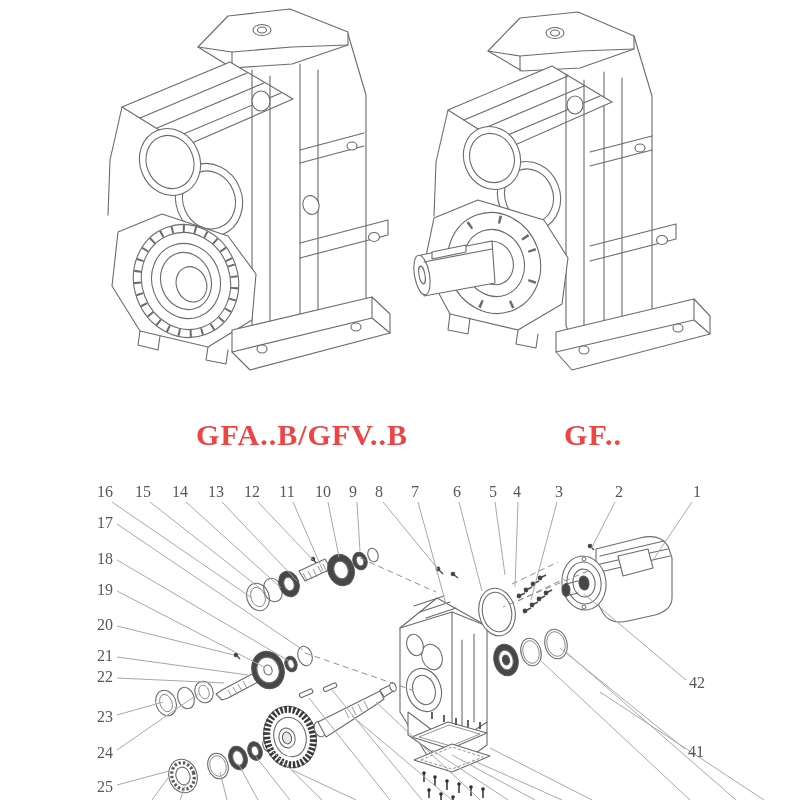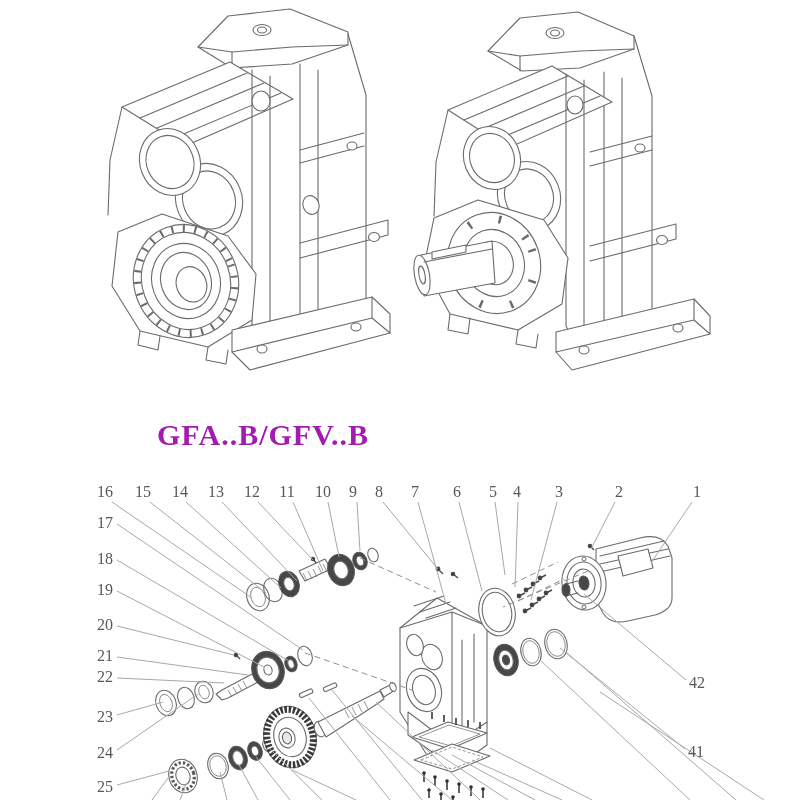--- a/index.html
+++ b/index.html
@@ -1,20 +1,20 @@
 <!DOCTYPE html>
 <html><head>
 <meta charset="utf-8">
 <style>
   html,body{margin:0;padding:0;background:#fff;}
   #stage{position:relative;width:800px;height:800px;background:#ffffff;overflow:hidden;
          font-family:"Liberation Serif",serif;}
   #art{position:absolute;left:0;top:0;}
-  .fig-label{position:absolute;top:418px;font-weight:bold;font-size:30px;color:#a21caf;
-             text-align:center;letter-spacing:1px;font-family:"Liberation Serif",serif;}
+  .fig-label{position:absolute;top:418px;font-weight:bold;font-size:30px;color:#ef4444;
+             text-align:right;letter-spacing:1px;font-family:"Liberation Serif",serif;}
   #label-left{left:118px;width:290px;}
   #label-right{left:472px;width:150px;}
   #callout-layer text{font:16px "Liberation Serif",serif;fill:#585858;text-anchor:middle;}
   .ln{stroke:#6b6b6b;stroke-width:1.1;fill:none;stroke-linejoin:round;stroke-linecap:round;}
   .lnw{stroke:#6b6b6b;stroke-width:1.1;fill:#ffffff;stroke-linejoin:round;}
   .dk{stroke:#555;stroke-width:1;fill:#474747;}
   .thin{stroke:#7a7a7a;stroke-width:0.8;fill:none;}
 </style>
 </head>
 <body>
@@ -372,13 +372,14 @@
         <line x1="117" y1="785" x2="169" y2="771" stroke="#a8a8a8" stroke-width="1"></line>
         <text x="105" y="792" fill="#585858">25</text>
         <line x1="686" y1="680" x2="584" y2="594" stroke="#a8a8a8" stroke-width="1"></line>
         <text x="697" y="688" fill="#585858">42</text>
         <line x1="685" y1="749" x2="560" y2="648" stroke="#a8a8a8" stroke-width="1"></line>
         <text x="696" y="757" fill="#585858">41</text>
       </g>
   </svg>
 
   <div class="fig-label" id="label-left">GFA..B/GFV..B</div>
+  <div class="fig-label" id="label-right">GF..</div>
 </div>
 
 </body></html>

